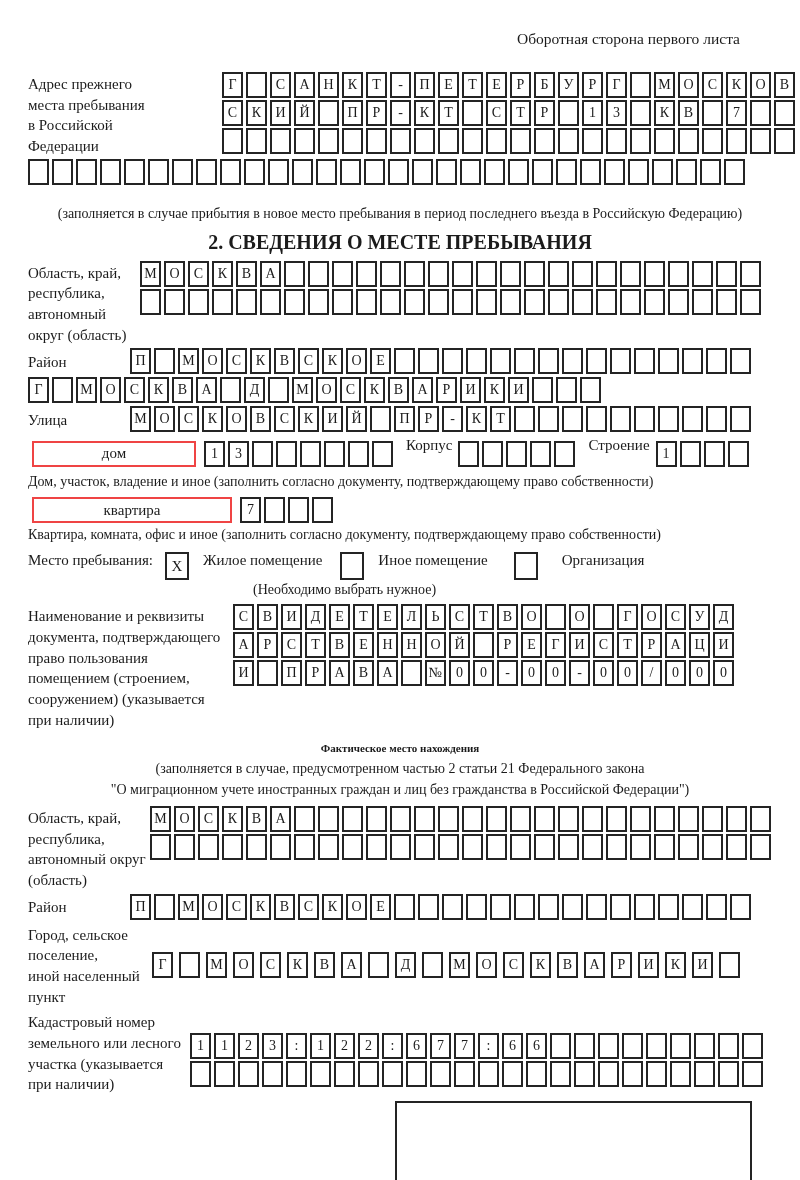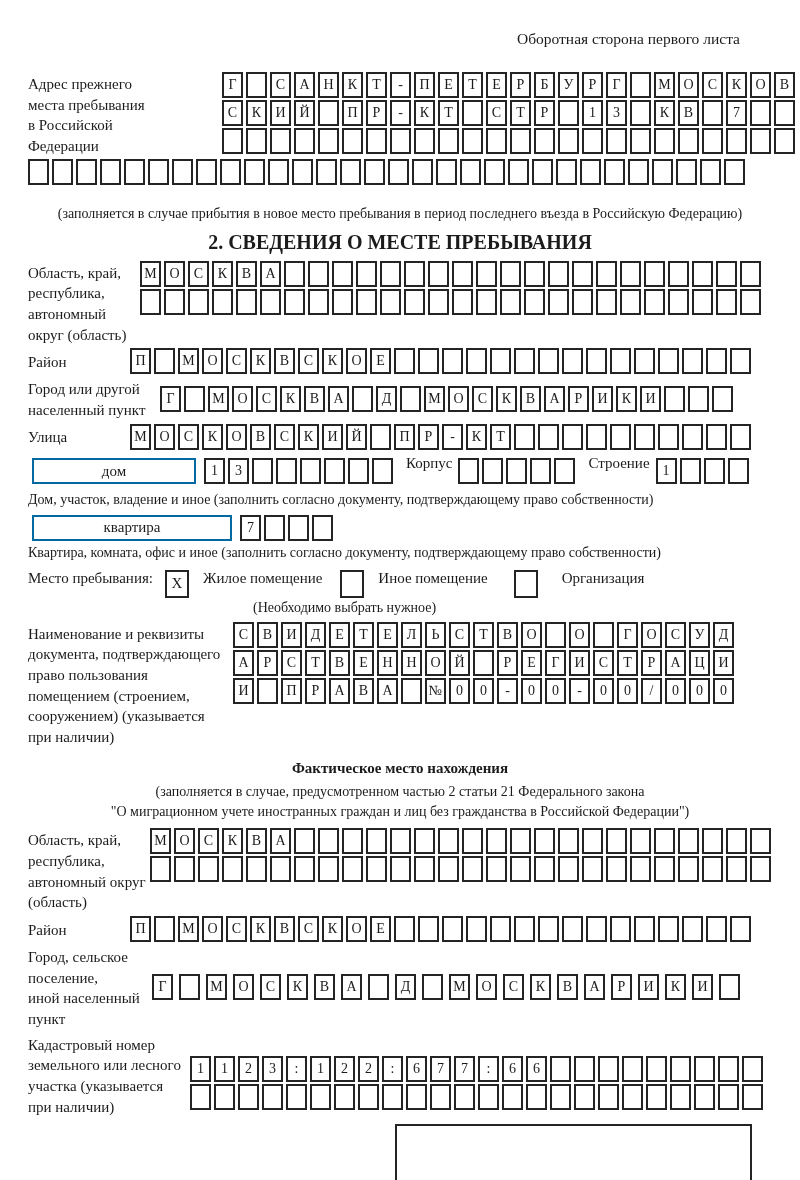--- a/index.html
+++ b/index.html
@@ -33,37 +33,37 @@
   .fullrow{margin-top:2px;}
   .note{font-size:14px;line-height:1.35;}
   .note-c{text-align:center;margin-top:20px;}
   .sect-title{margin-top:7px;text-align:center;font-weight:bold;font-size:20px;}
   .mt3{margin-top:3px;} .mt6{margin-top:6px;}
   .mt7{margin-top:7px;} .mt8{margin-top:24px;gap:44px;}
 
   
   .boxrow{display:flex;align-items:center;margin-top:5px;}
   .labelbox{
-    height:22px;border:2px solid #0369a1;display:flex;align-items:center;
+    height:22px;border:2px solid #ef4444;display:flex;align-items:center;
     justify-content:center;flex:none;margin-left:4px;font-size:15px;
   }
   .lb-dom{width:160px;margin-right:8px;}
   .lb-kv{width:196px;margin-right:8px;}
   .inline-lbl{margin:0 6px 16px 10px;flex:none;}
 
   
   .cbrow{display:flex;align-items:flex-start;margin-top:7px;}
   .cb{
     width:20px;height:24px;border:2px solid #242424;flex:none;
     display:flex;align-items:center;justify-content:center;font-size:15px;
   }
   .cb-1{margin:0 14px 0 12px;} .cb-2{margin:0 14px 0 18px;} .cb-3{margin:0 24px 0 26px;}
   .need-note{margin:2px 0 0 225px;font-size:14px;}
 
-  .fact-title{margin-top:12px;text-align:center;font-weight:bold;font-size:15px;}
+  .fact-title{margin-top:12px;text-align:center;font-weight:bold;font-size:11px;}
   .fact-note{text-align:center;font-size:14px;line-height:1.45;margin-top:5px;}
 
   .kad-rows{margin-top:23px;}
 
   .stamp-box{
     margin:6px 0 0 367px;width:353px;height:172px;border:2px solid #242424;
   }
 </style>
 </head>
 <body>
@@ -285,22 +285,20 @@
         <div class="cell"></div>
         <div class="cell"></div>
         <div class="cell"></div>
         <div class="cell"></div>
         <div class="cell"></div>
         <div class="cell"></div>
       </div>
   </div>
 
   <div class="fgroup vcenter mt3">
-    <div class="flabel w132">Город или другой
-населенный пункт</div>
     <div class="cells">
         <div class="cell">Г</div>
         <div class="cell"></div>
         <div class="cell">М</div>
         <div class="cell">О</div>
         <div class="cell">С</div>
         <div class="cell">К</div>
         <div class="cell">В</div>
         <div class="cell">А</div>
         <div class="cell"></div>

